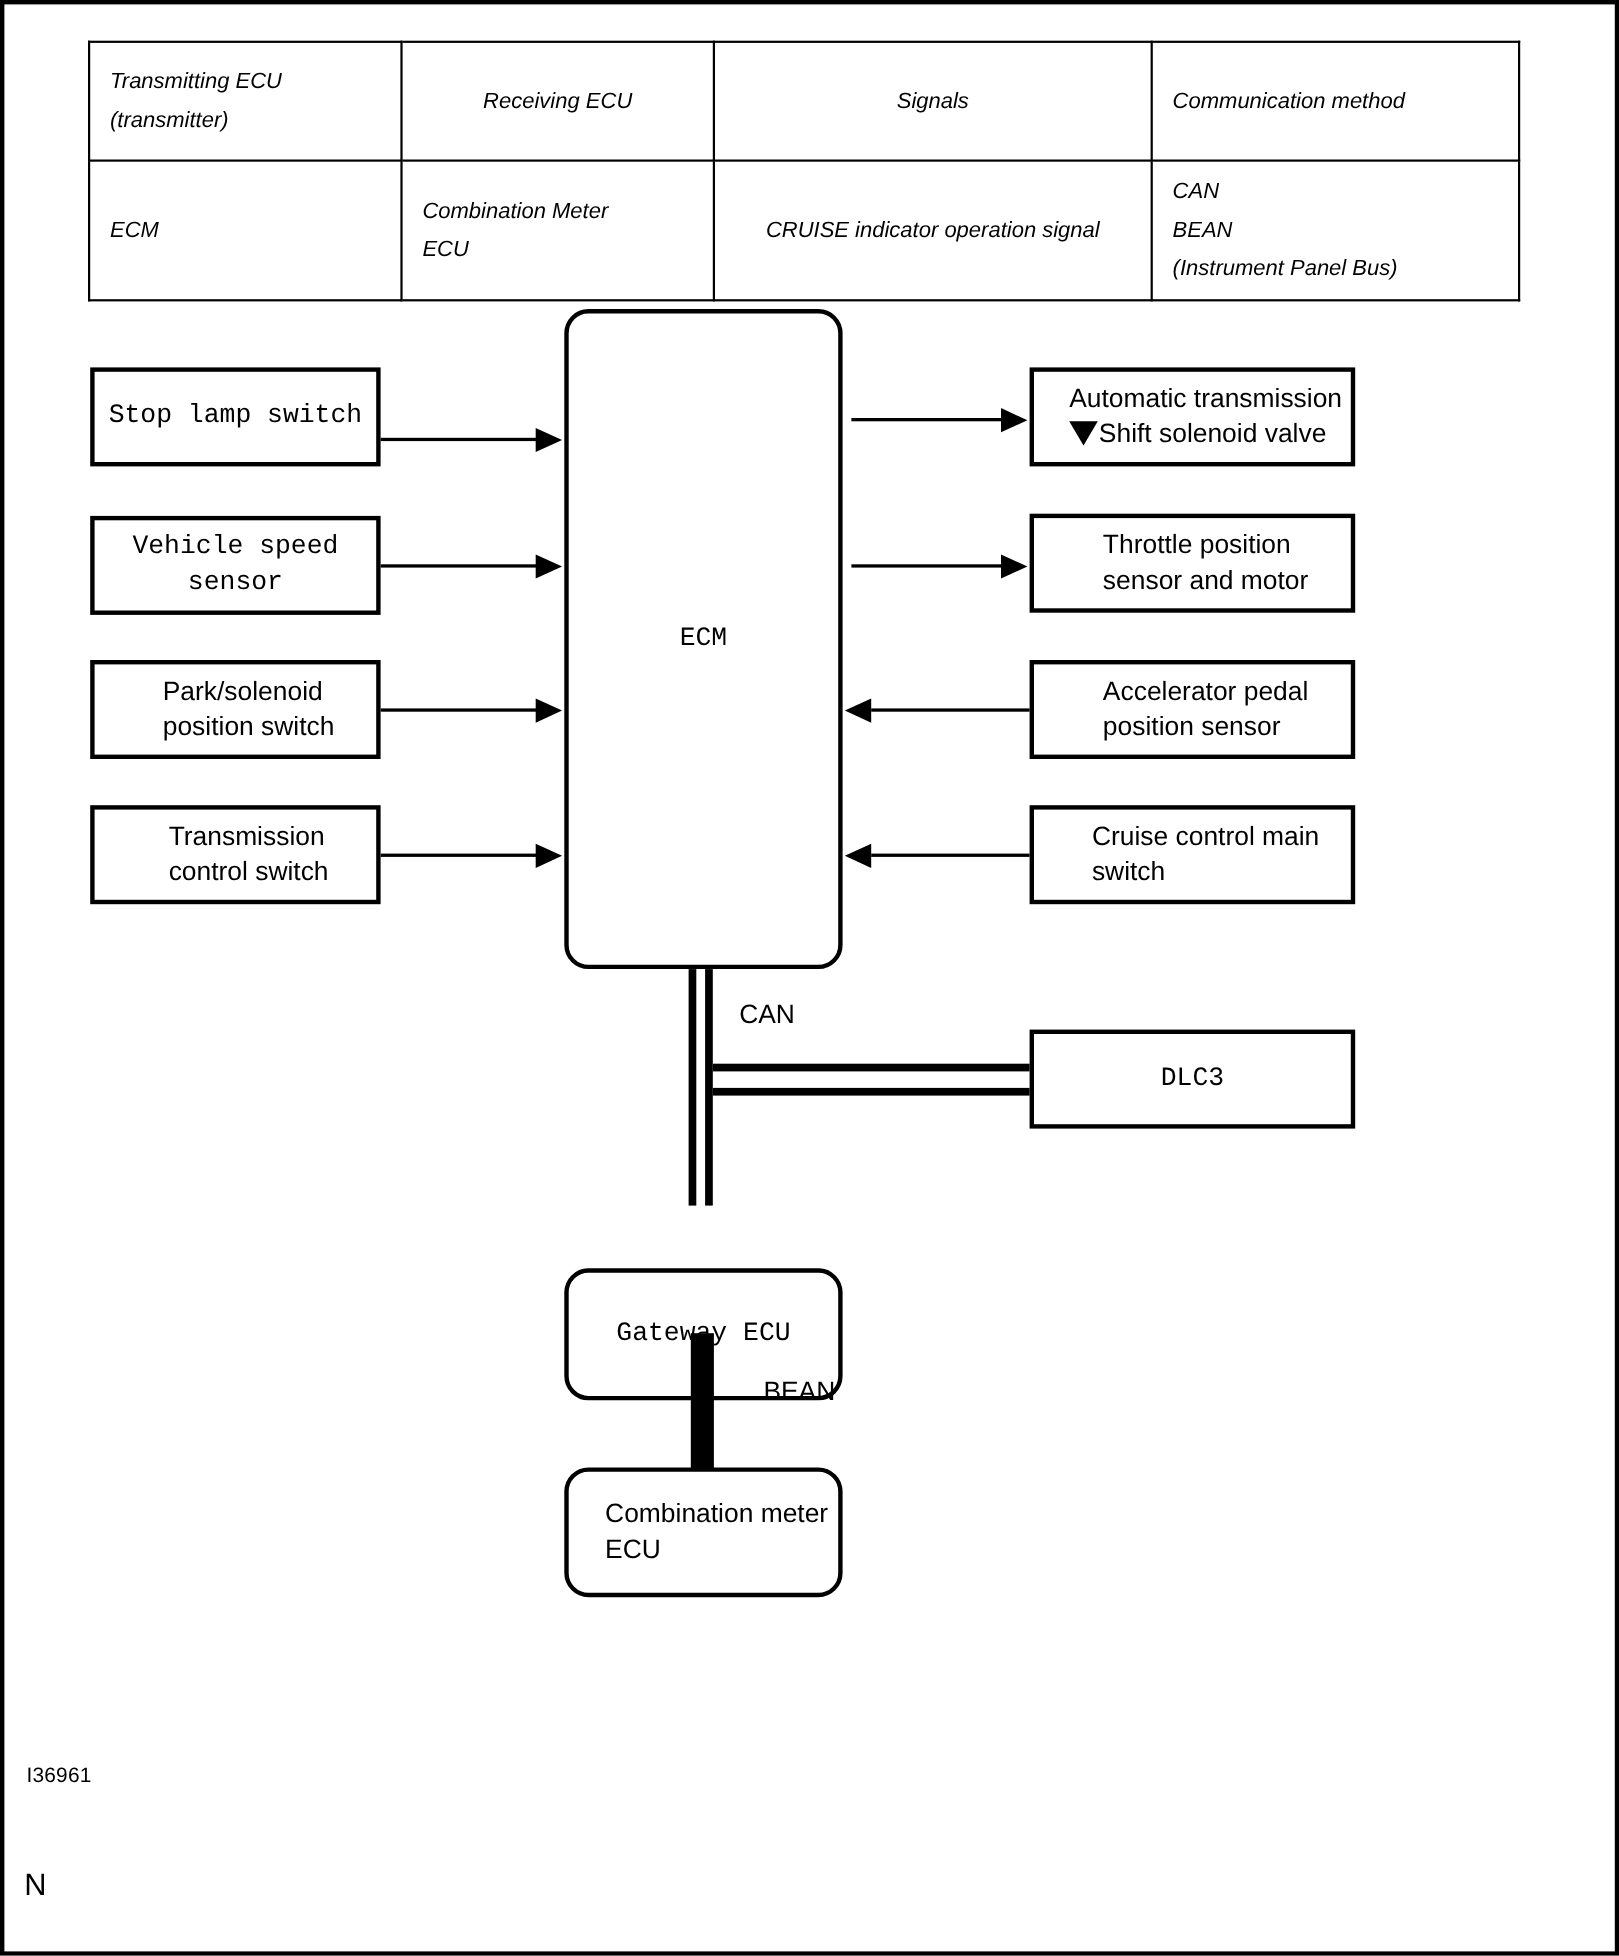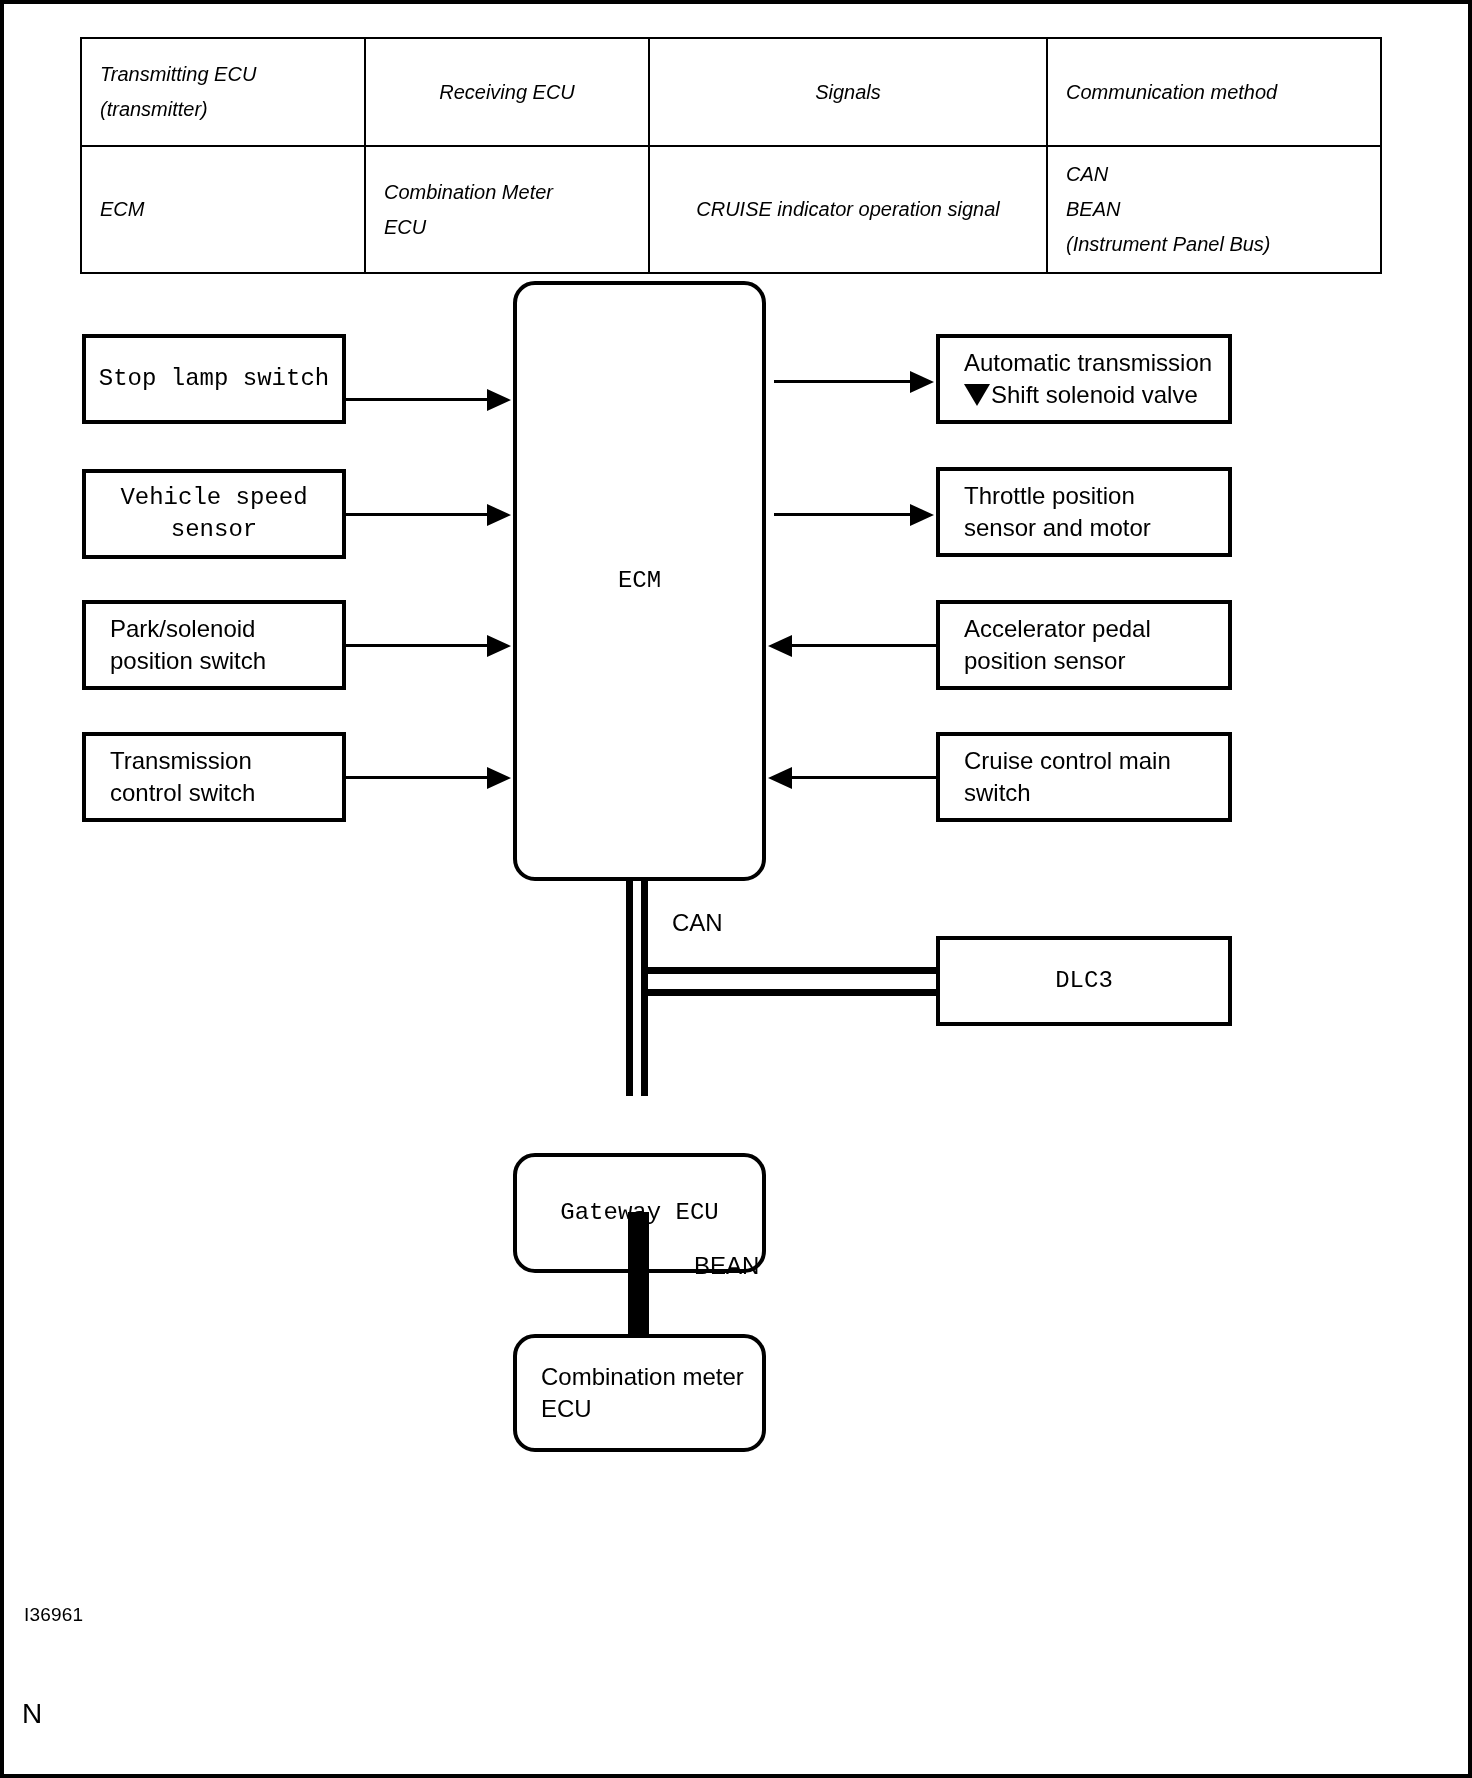--- a/index.html
+++ b/index.html
@@ -46,21 +46,21 @@
   .box{
     position:absolute;
     border:4px solid #000;
     background:#fff;
     box-sizing:border-box;
     display:flex;align-items:center;
     font-size:24px;
     line-height:1.32;
   }
   .box.ctr{justify-content:center;text-align:center;font-family:Liberation Mono, monospace;}
-  .box.lft{justify-content:flex-start;text-align:left;padding-left:24px;}
+  .box.lft{justify-content:center;text-align:left;padding-left:24px;}
   .box.rnd{border-radius:22px;}
 
   .lbl{
     position:absolute;
     font-size:24px;
     white-space:nowrap;
   }
 
   
   .hline{position:absolute;background:#000;height:3px;}

